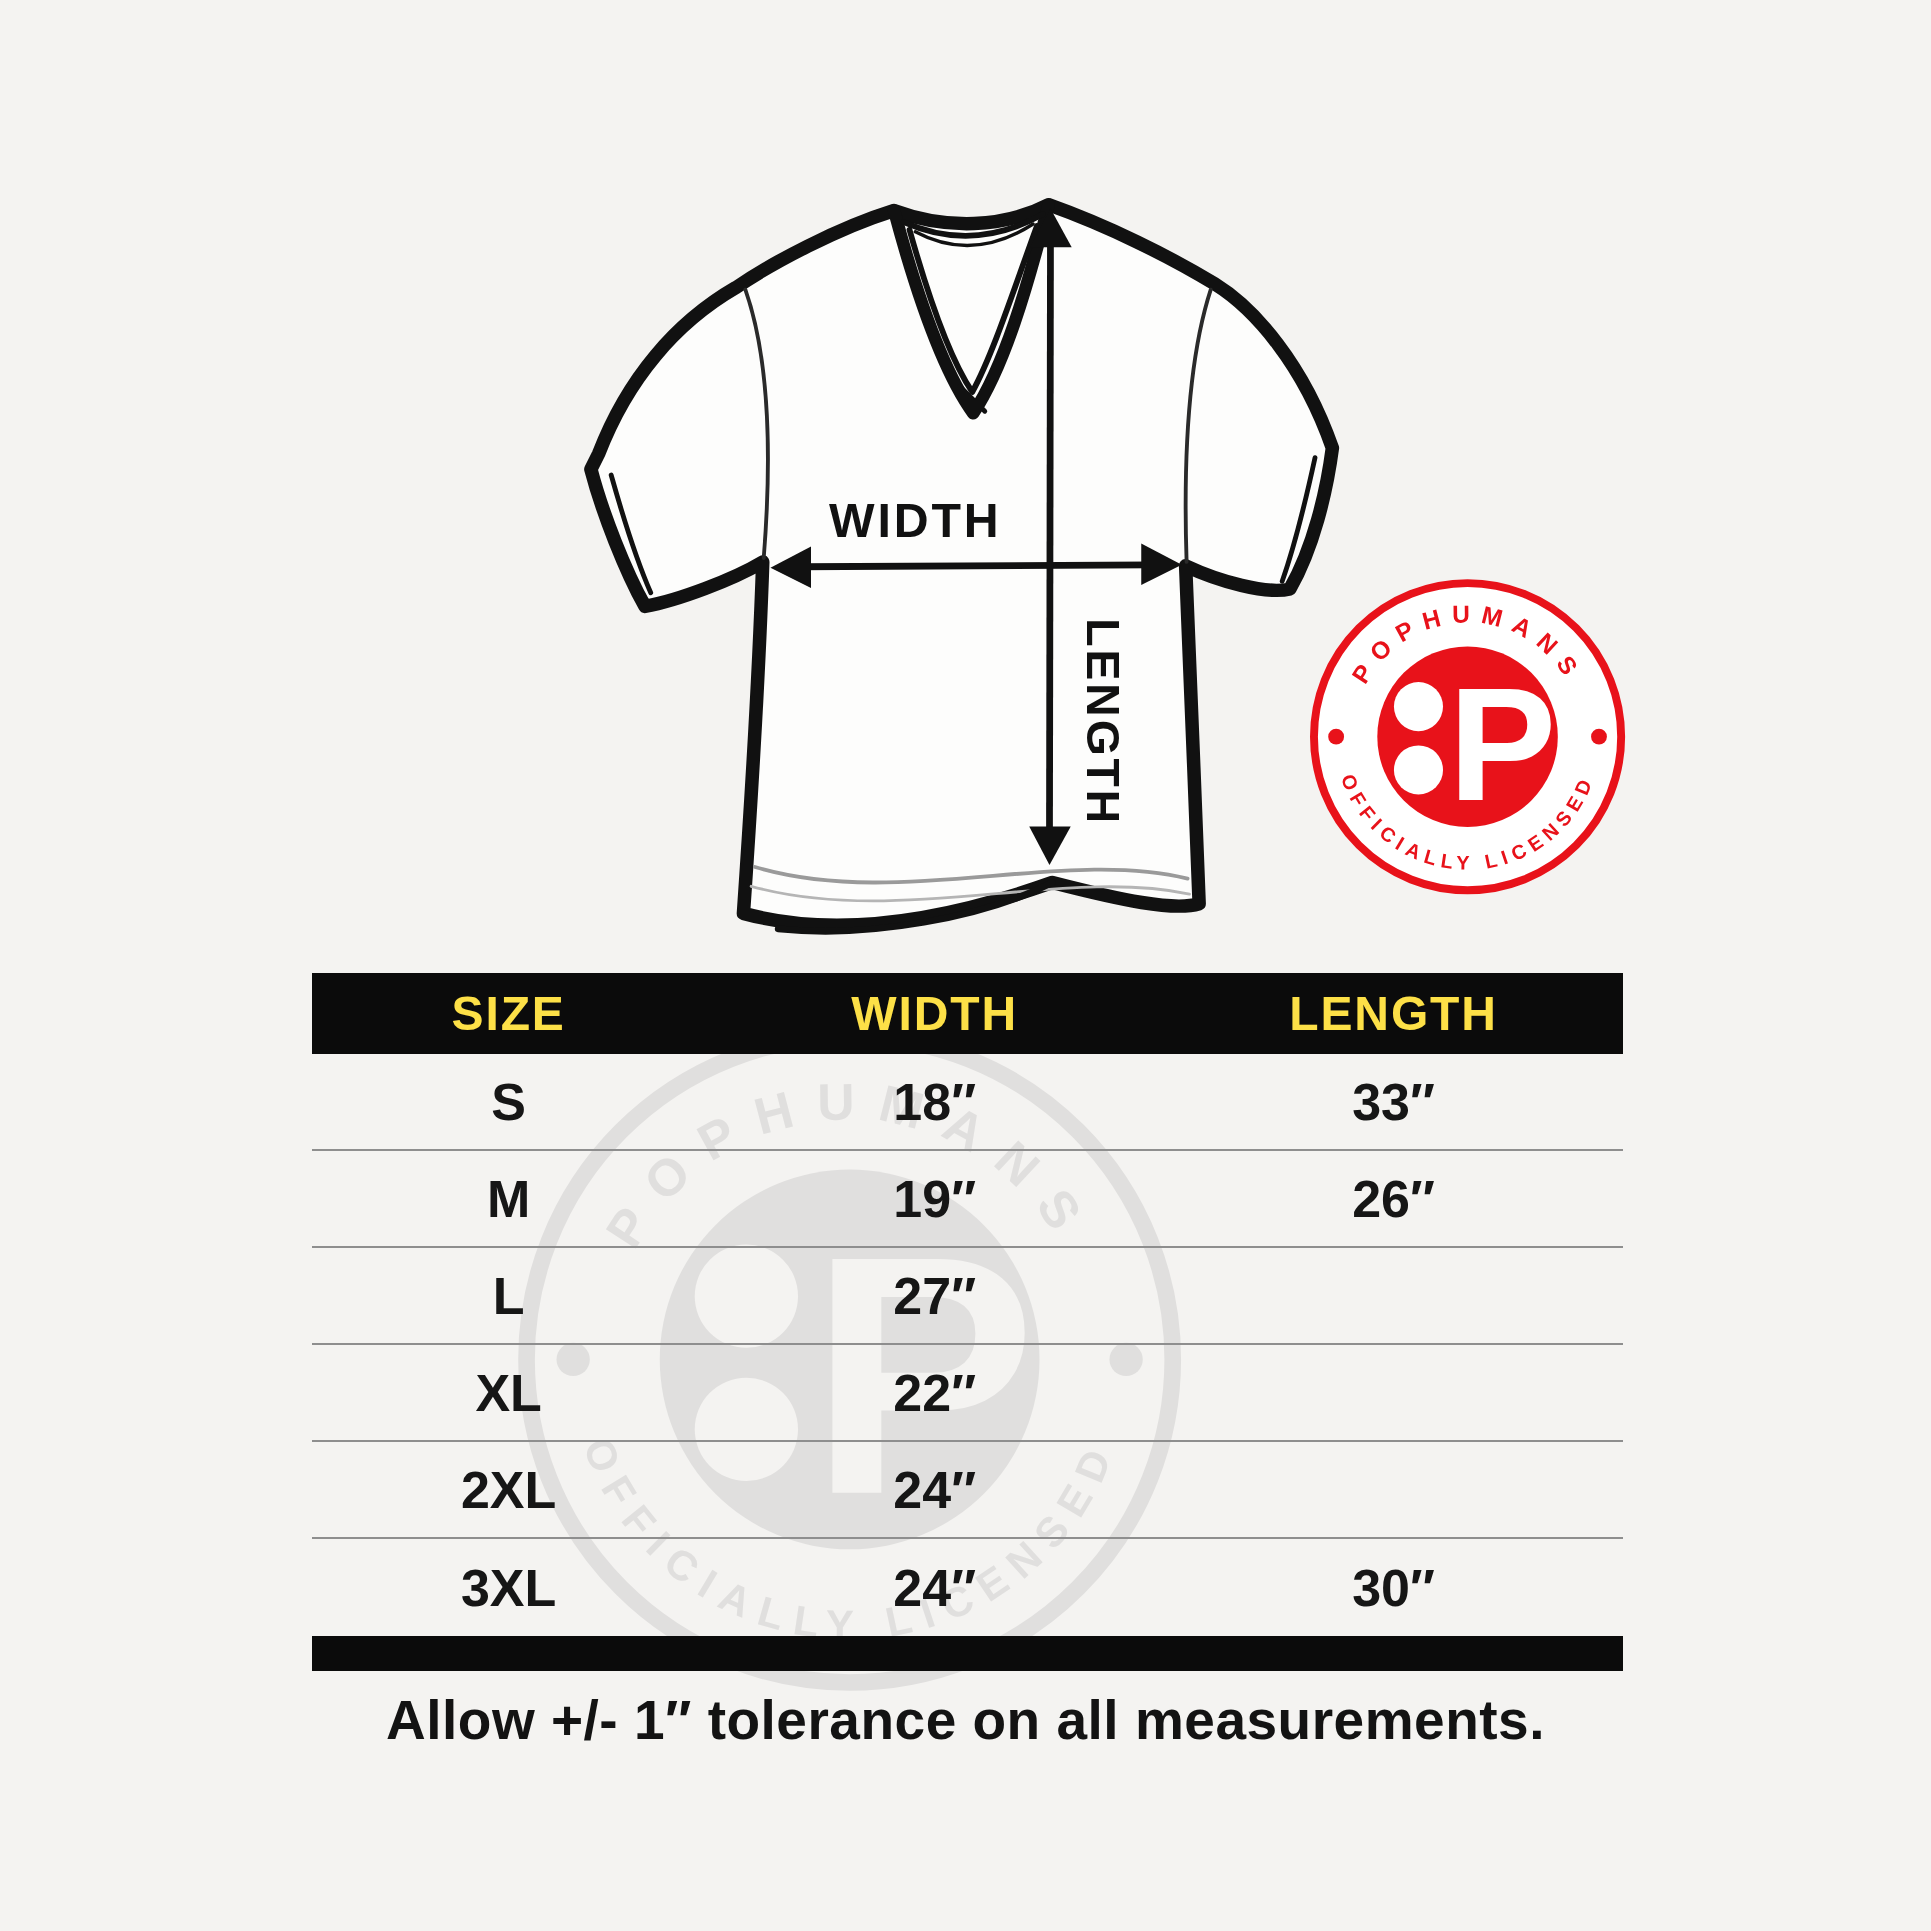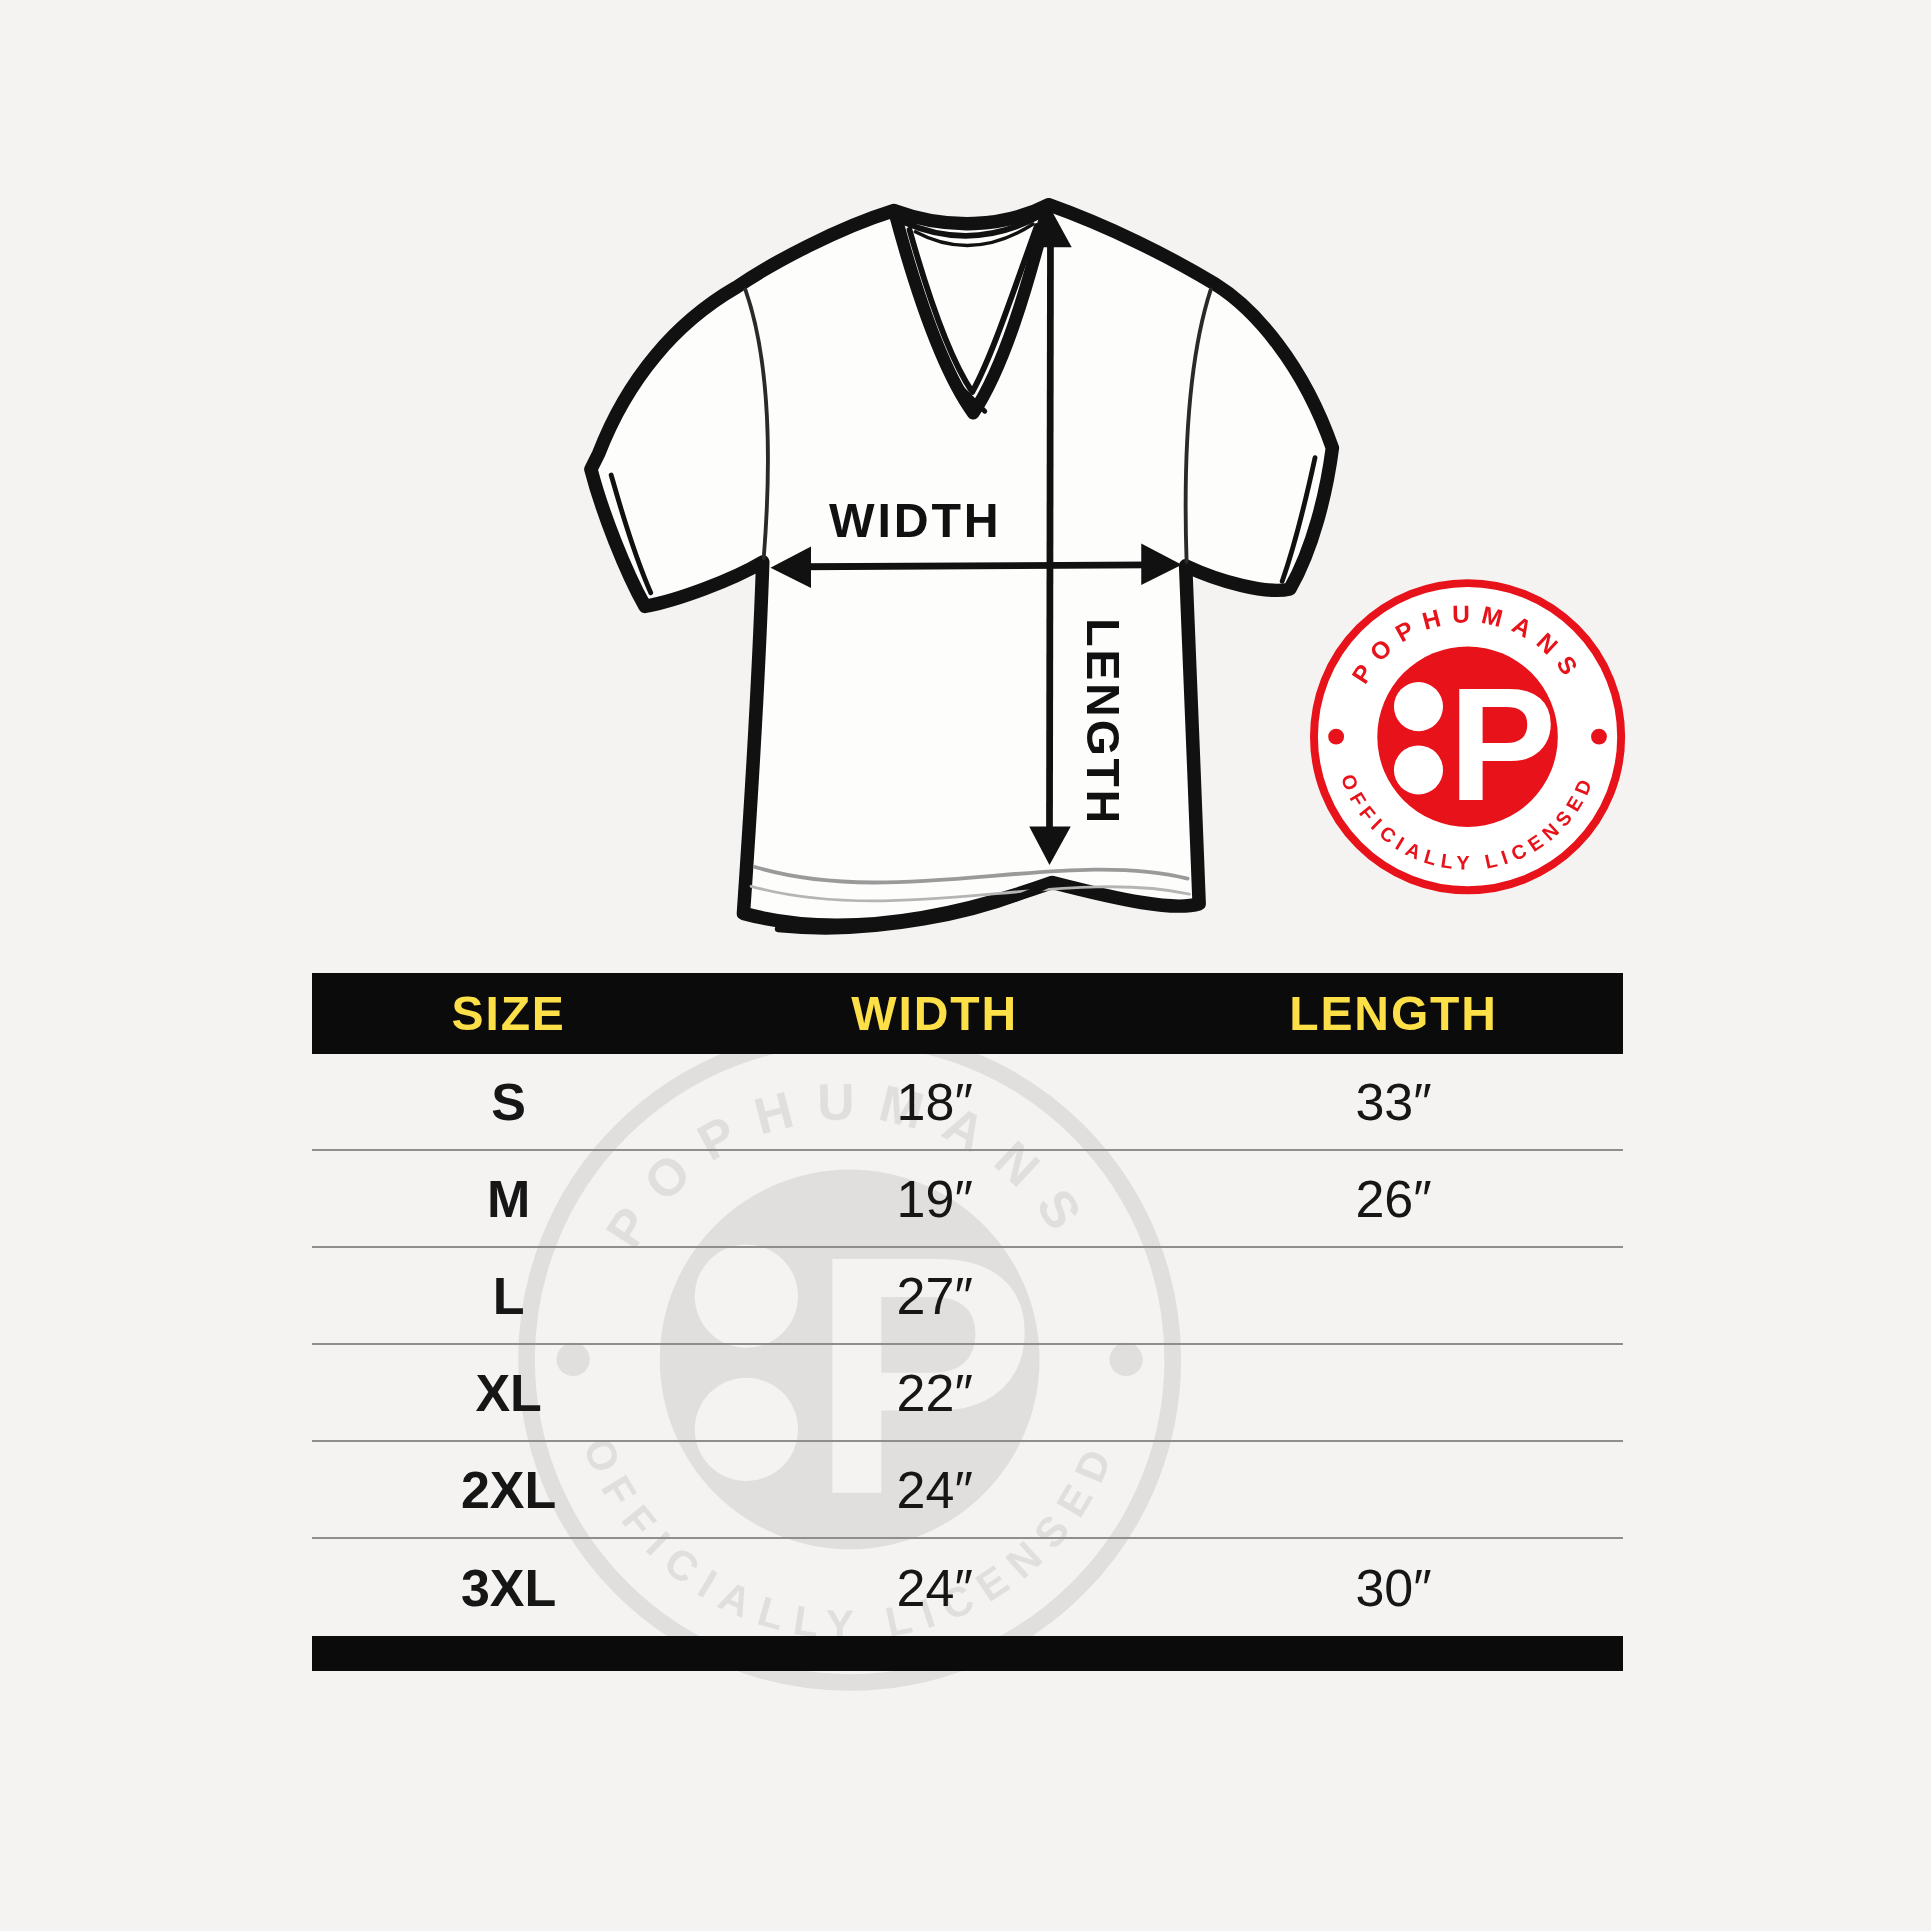--- a/index.html
+++ b/index.html
@@ -31,21 +31,21 @@
   }
   .rows .trow{
     height:97px;box-sizing:border-box;
     display:grid;grid-template-columns:30% 35% 35%;
     align-items:center;text-align:center;
     border-bottom:2.9px solid #8e8e8e;
     color:#161616;font-size:52px;
   }
   .rows .trow:last-child{border-bottom:none;}
   .cell-size{font-weight:bold;}
-  .cell-num{font-weight:400;}
+  .cell-num{font-weight:700;}
   .bottom-bar{height:35px;background:#0b0b0b;}
 
   .tolerance{
     position:absolute;left:0;top:1688px;width:1931px;z-index:1;
     text-align:center;font-size:55px;font-weight:bold;color:#131313;
     letter-spacing:0.5px;
   }
 </style>
 </head>
 <body>
@@ -182,15 +182,16 @@
       <div class="trow">
         <div class="cell-size">3XL</div>
         <div class="cell-num">24″</div>
         <div class="cell-num">30″</div>
       </div>
     </div>
 
     <div class="bottom-bar"></div>
   </div>
 
+  <div class="tolerance">Allow +/- 1″ tolerance on all measurements.</div>
 
 </div>
 
 
 </body></html>

